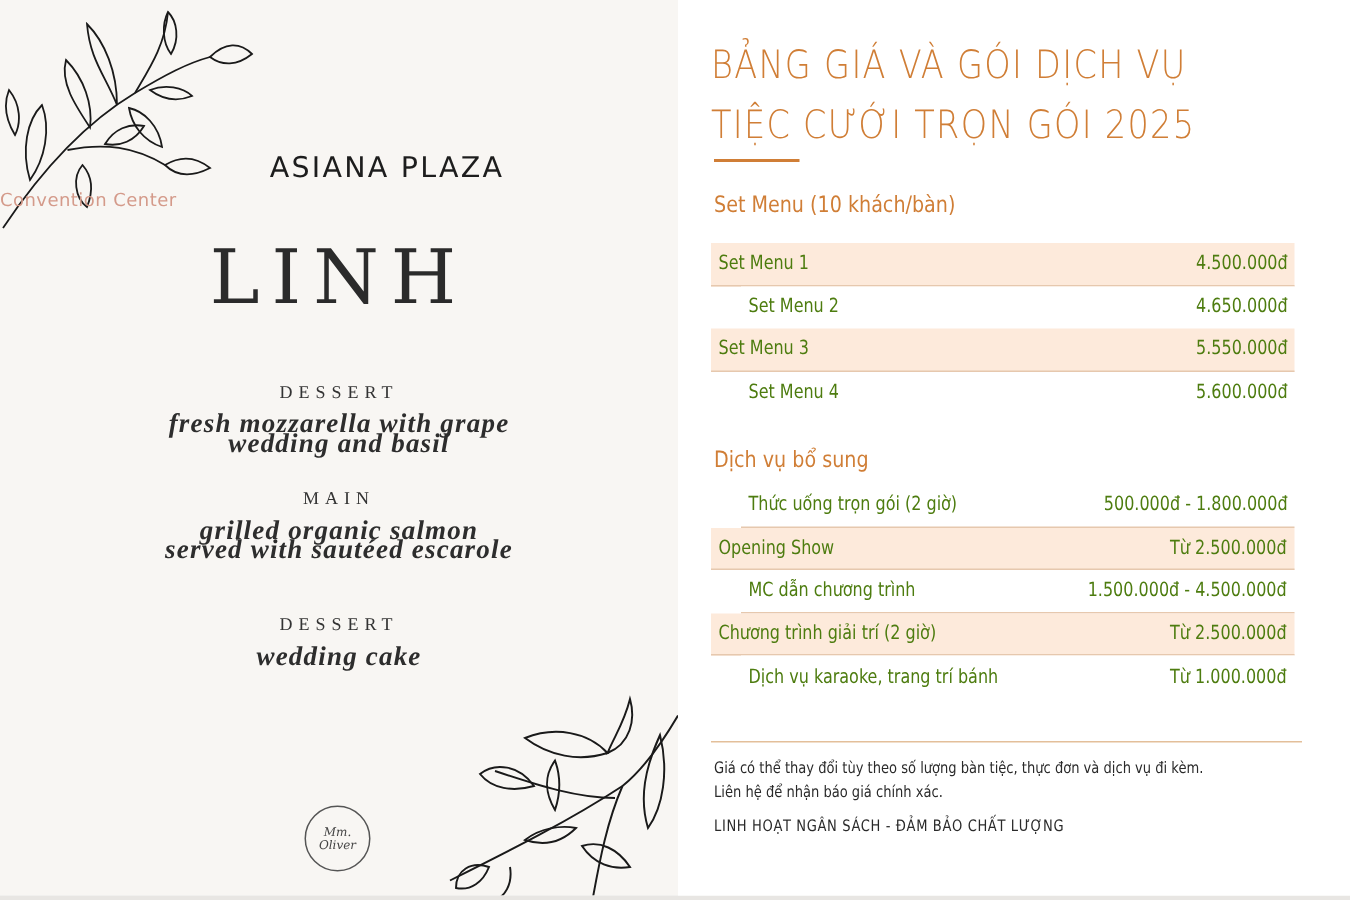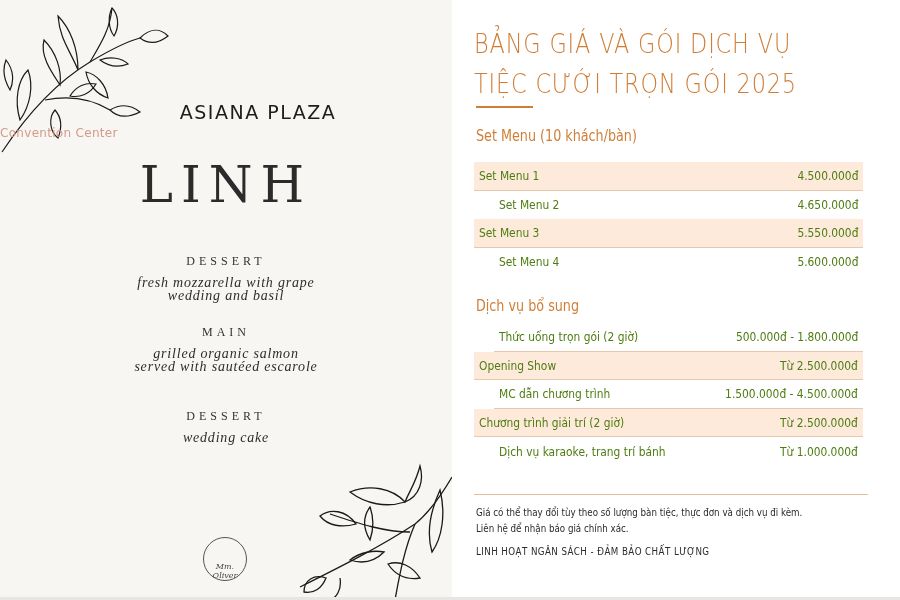--- a/index.html
+++ b/index.html
@@ -27,31 +27,31 @@
   .menu-title {
     position: absolute; left: 0; width: 452px; top: 156px; text-align: center;
     font-family: "DejaVu Serif", serif; font-size: 50px; letter-spacing: 8px; color: #2b2b2b;
     font-weight: 300;
   }
   .course { position: absolute; left: 0; width: 452px; text-align: center; }
   .course-title {
     font-family: "Liberation Serif", serif; font-size: 12px; letter-spacing: 4px; color: #333;
   }
   .course-desc {
-    font-family: "Liberation Serif", serif; font-style: italic; font-size: 14px;
-    letter-spacing: 0.8px; color: #2d2d2d; line-height: 13px; margin-top: 7px;
+    font-family: "Liberation Serif", serif; font-style: italic; font-size: 18px;
+    letter-spacing: 0.8px; color: #2d2d2d; line-height: 13px; margin-top: 7px; font-weight: bold;
   }
   .course-starter { top: 254px; }
   .course-main { top: 325px; }
   .course-dessert { top: 409px; }
   .stamp {
     position: absolute; left: 203px; top: 537px; width: 44px; height: 44px;
     border: 1px solid #555; border-radius: 50%;
     font-family: "DejaVu Serif", serif; font-style: italic; font-size: 8px; color: #444;
-    display: flex; align-items: flex-end; justify-content: center; text-align: center; line-height: 9px;
+    display: flex; align-items: center; justify-content: center; text-align: center; line-height: 9px;
   }
   .bottom-strip { position: absolute; left: 0; top: 597px; width: 900px; height: 3px; background: #e8e6e3; }
 
   
   .price-panel { position: absolute; left: 452px; top: 0; width: 448px; height: 597px; background: #ffffff; }
   .headline {
     position: absolute; left: 22px; top: 24px;
     font-family: "DejaVu Sans", sans-serif; font-size: 26px; line-height: 40px;
     color: #d07e36; letter-spacing: 1px; font-weight: 300;
     transform: scaleX(0.86); transform-origin: left top; white-space: nowrap;

